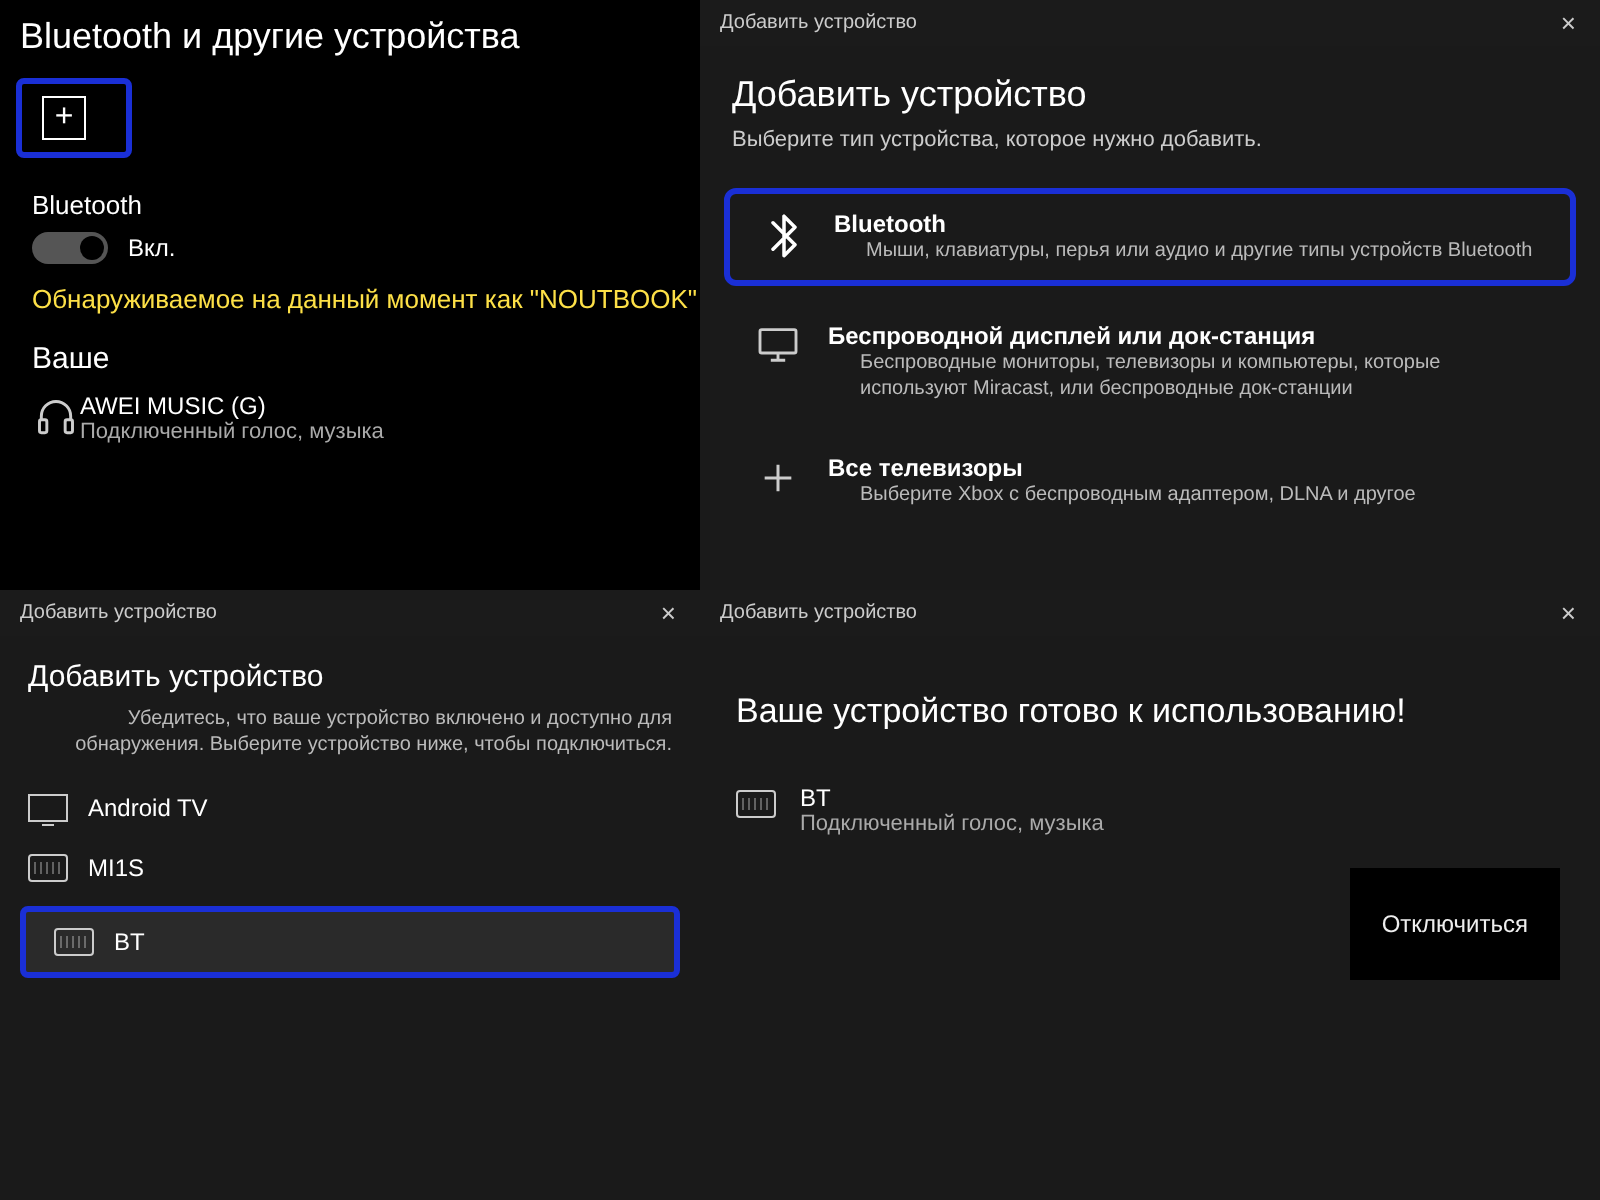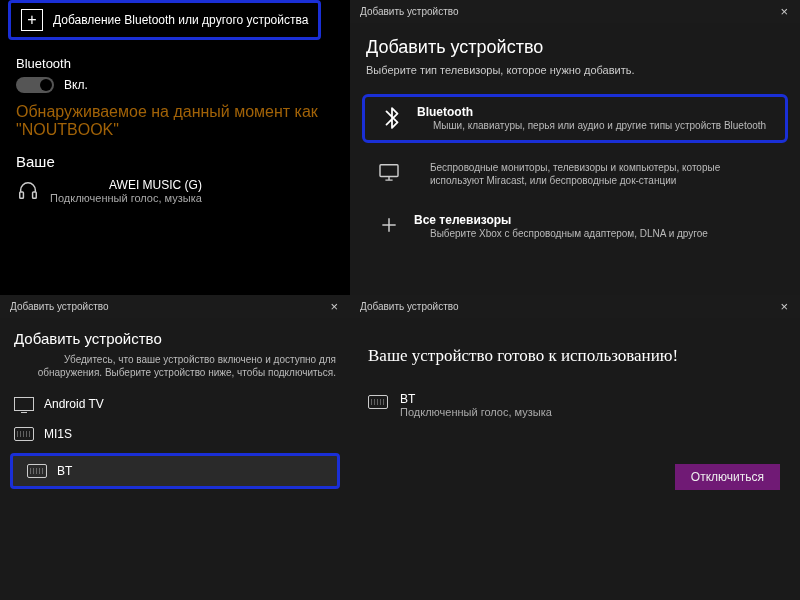--- a/index.html
+++ b/index.html
@@ -47,23 +47,23 @@
   }
   .toggle-track {
     width: 38px; height: 16px; background: #555; border-radius: 9px;
     position: relative;
   }
   .toggle-thumb {
     width: 12px; height: 12px; background: #000; border-radius: 50%;
     position: absolute; top: 2px; right: 2px;
   }
   .toggle-label { font-size: 12px; }
-  .discover { font-size: 16px; margin: 4px 0 14px 16px; color: #a16207; }
+  .discover { font-size: 13px; margin: 4px 0 14px 16px; color: #fde047; }
   .sound-h { font-size: 15px; margin: 0 0 8px 16px; }
-  .dev-row { display: flex; align-items: center; gap: 10px; margin-left: 16px; text-align: right; }
+  .dev-row { display: flex; align-items: center; margin-left: 16px; }
   .dev-row .dev-title { font-size: 12px; }
   .dev-row .dev-sub { font-size: 11px; color: #aaa; }
   .icon-headset, .icon-mon, .icon-plus-lg, .icon-kb, .icon-bt {
     width: 24px; height: 24px; flex-shrink: 0;
     display: flex; align-items: center; justify-content: center;
   }
 
   
   .p2-title { font-size: 18px; font-weight: 400; padding: 14px 16px 6px 16px; }
   .p2-sub { font-size: 11px; color: #ccc; padding: 0 16px 18px 16px; }
@@ -98,41 +98,41 @@
   }
   .tv-ico {
     width: 20px; height: 14px; border: 1px solid #ccc; position: relative;
   }
   .tv-ico::after {
     content: ""; position: absolute; left: 6px; right: 6px; height: 1px; background: #ccc;
     bottom: -3px;
   }
 
   
-  .p4-title { font-size: 17px; padding: 28px 18px 20px 18px; font-family: Liberation Serif, serif; }
+  .p4-title { font-size: 17px; padding: 28px 18px 20px 18px; }
   .p4-dev { display: flex; gap: 12px; padding: 6px 18px 22px 18px; }
   .p4-dev .dev-title { font-size: 12px; }
   .p4-dev .dev-sub { font-size: 11px; color: #aaa; }
   .disc-btn {
-    background: #701a75; color: #eee; font-size: 12px;
-    padding: 6px 16px; position: absolute; right: 20px; bottom: 110px;
+    background: #000000; color: #eee; font-size: 12px;
+    padding: 21px 16px; position: absolute; right: 20px; bottom: 110px;
     cursor: pointer;
   }
 
   svg { display: block; }
 </style>
 </head>
 <body>
 
 <div class="grid">
 
   <div class="panel">
+    <div class="p1-title">Bluetooth и другие устройства</div>
     <div class="highlight-box">
       <div class="plus-sq">+</div>
-      <div class="hb-text">Добавление Bluetooth или другого устройства</div>
     </div>
     <div class="bt-label">Bluetooth</div>
     <div class="toggle">
       <div class="toggle-track">
           <div class="toggle-thumb"></div>
         </div>
       <div class="toggle-label">Вкл.</div>
     </div>
     <div class="discover">Обнаруживаемое на данный момент как "NOUTBOOK"</div>
     <div class="sound-h">Ваше</div>
@@ -150,21 +150,21 @@
       </div>
     </div>
   </div>
 
   <div class="panel dlg">
     <div class="dlg-title-bar">
       <span>Добавить устройство</span>
       <span class="close-x">×</span>
     </div>
     <div class="p2-title">Добавить устройство</div>
-    <div class="p2-sub">Выберите тип телевизоры, которое нужно добавить.</div>
+    <div class="p2-sub">Выберите тип устройства, которое нужно добавить.</div>
 
     <div class="opt hl">
       <div class="ico">
         <svg width="16" height="22" viewBox="0 0 12 20" fill="none" stroke="#fff" stroke-width="1.6" stroke-linejoin="round" stroke-linecap="round">
           <path d="M6 1v18l5-5L1 4m0 12 10-10L6 1"></path>
         </svg>
       </div>
       <div class="txt">
         <div class="t1">Bluetooth</div>
         <div class="t2">Мыши, клавиатуры, перья или аудио и другие типы устройств Bluetooth</div>
@@ -172,20 +172,21 @@
     </div>
 
     <div class="opt">
       <div class="ico">
         <svg width="22" height="18" viewBox="0 0 24 20" fill="none" stroke="#ccc" stroke-width="1.6">
           <rect x="2" y="2" width="20" height="13" rx="1"></rect>
             <path d="M8 19h8M12 15v4"></path>
         </svg>
       </div>
       <div class="txt">
+        <div class="t1">Беспроводной дисплей или док-станция</div>
         <div class="t2">Беспроводные мониторы, телевизоры и компьютеры, которые используют Miracast, или беспроводные док-станции</div>
       </div>
     </div>
 
     <div class="opt">
       <div class="ico">
         <svg width="20" height="20" viewBox="0 0 24 24" stroke="#ccc" stroke-width="1.8">
           <path d="M12 4v16M4 12h16"></path>
         </svg>
       </div>

